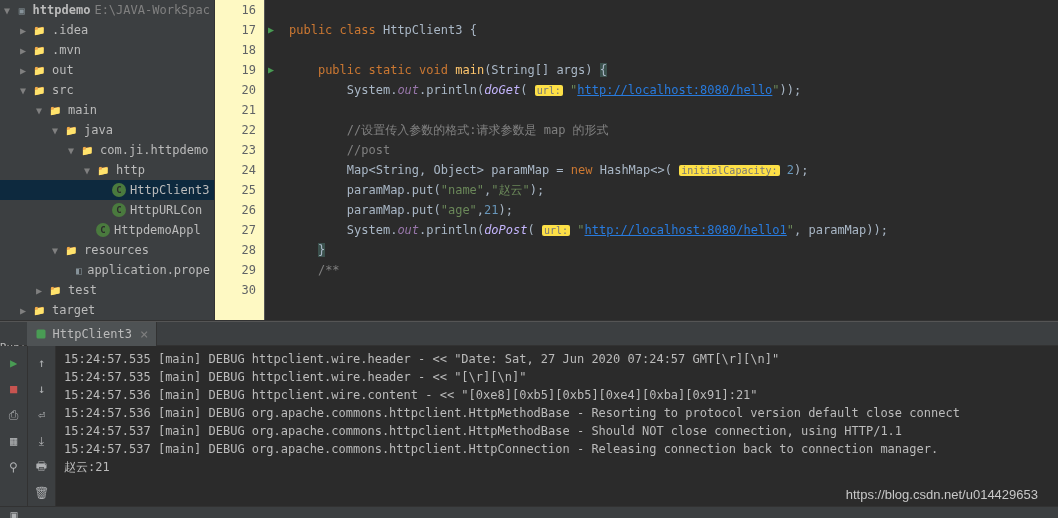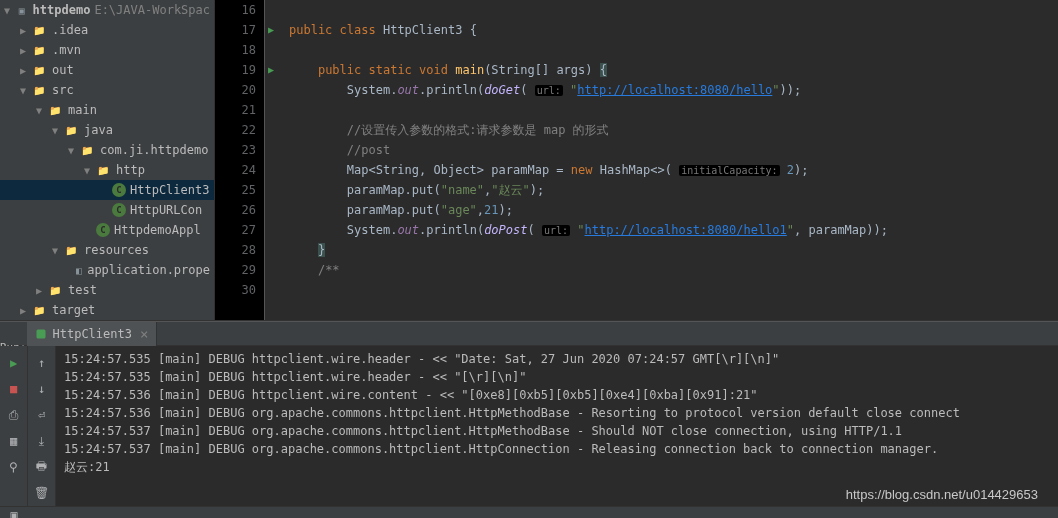--- a/index.html
+++ b/index.html
@@ -66,21 +66,21 @@
     .pad-6 { padding-left: 100px; }
 
     .editor {
       flex: 1;
       display: flex;
       background: #2b2b2b;
       overflow: hidden;
     }
     .gutter {
       width: 50px;
-      background: #000000;
+      background: #fef9c3;
       text-align: right;
       padding-right: 8px;
       color: #606366;
       border-right: 1px solid #555;
       position: relative;
     }
     .gutter-line {
       height: 20px;
       line-height: 20px;
       position: relative;
@@ -102,21 +102,21 @@
       white-space: pre;
     }
     .kw { color: #cc7832; }
     .str { color: #6a8759; }
     .url { color: #287bde; text-decoration: underline; }
     .method { color: #ffc66d; }
     .static-method { color: #c4b5fd; font-style: italic; }
     .field { color: #9876aa; font-style: italic; }
     .num { color: #6897bb; }
     .comment { color: #808080; }
-    .param-hint { color: #787878; background: #000000; padding: 0 2px; border-radius: 2px; font-size: 10px; }
+    .param-hint { color: #787878; background: #fde047; padding: 0 2px; border-radius: 2px; font-size: 10px; }
     .brace { color: #a9b7c6; }
     .brace-match { background: #3b514d; }
 
     .run-panel {
       flex: 1;
       display: flex;
       flex-direction: column;
       background: #2b2b2b;
       border-top: 1px solid #555;
     }

